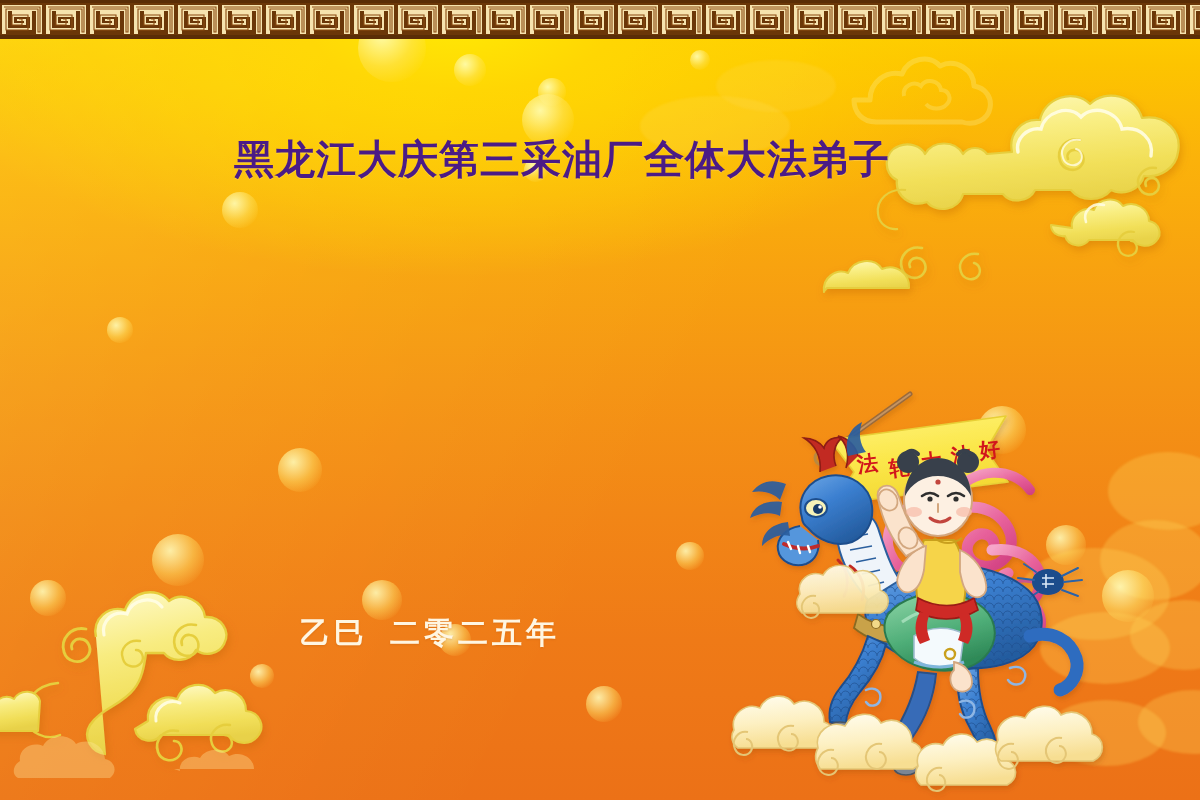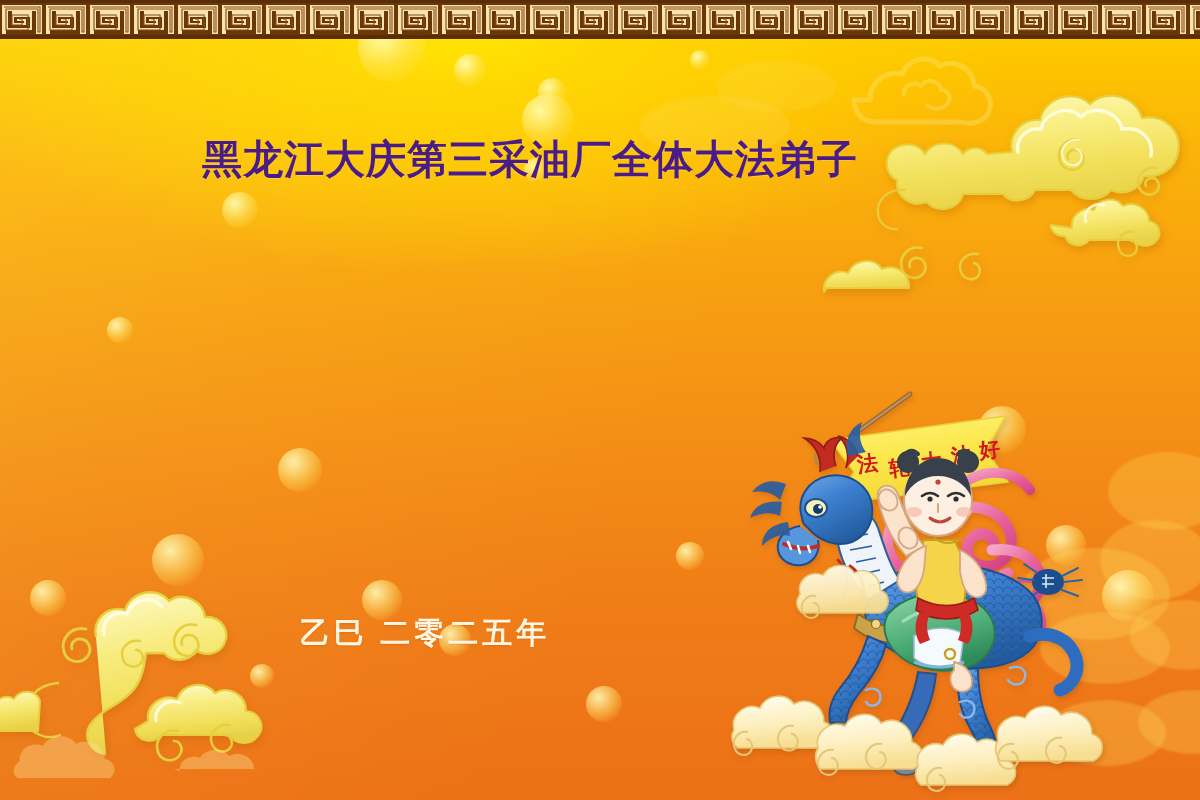--- a/index.html
+++ b/index.html
@@ -91,20 +91,21 @@
     width: 1060px;
     text-align: center;
     z-index: 30;
     font-family: "DejaVu Sans", "Liberation Sans", sans-serif;
     font-weight: 700;
     font-size: 40px;
     letter-spacing: 1px;
     color: #4B1B86;
     white-space: nowrap;
     text-shadow: 0 1px 0 rgba(255,255,255,0.18);
+    padding-left: 32px;
   }
   #greeting-block {
     position: absolute;
     left: 0; top: 266px;
     width: 1000px;
     text-align: center;
     z-index: 30;
   }
   .greet-line {
     font-family: "DejaVu Sans", "Liberation Sans", sans-serif;
@@ -113,21 +114,21 @@
     white-space: nowrap;
     line-height: 1.0;
   }
   #greet-line-1 { font-size: 62px; letter-spacing: 8px; margin-left: -56px; }
   #greet-line-2 { font-size: 68px; letter-spacing: 8px; margin-top: 18px; margin-left: -90px; }
 
   #date-line {
     position: absolute;
     left: 300px; top: 613px;
     z-index: 30;
-    font-family: Liberation Sans, sans-serif;
+    font-family: Liberation Mono, monospace;
     font-weight: 600;
     font-size: 30px;
     letter-spacing: 4px;
     color: #FFF6E2;
     white-space: nowrap;
     text-shadow: 0 1px 2px rgba(160,70,0,0.22);
   }
 
   
   #illustration {

